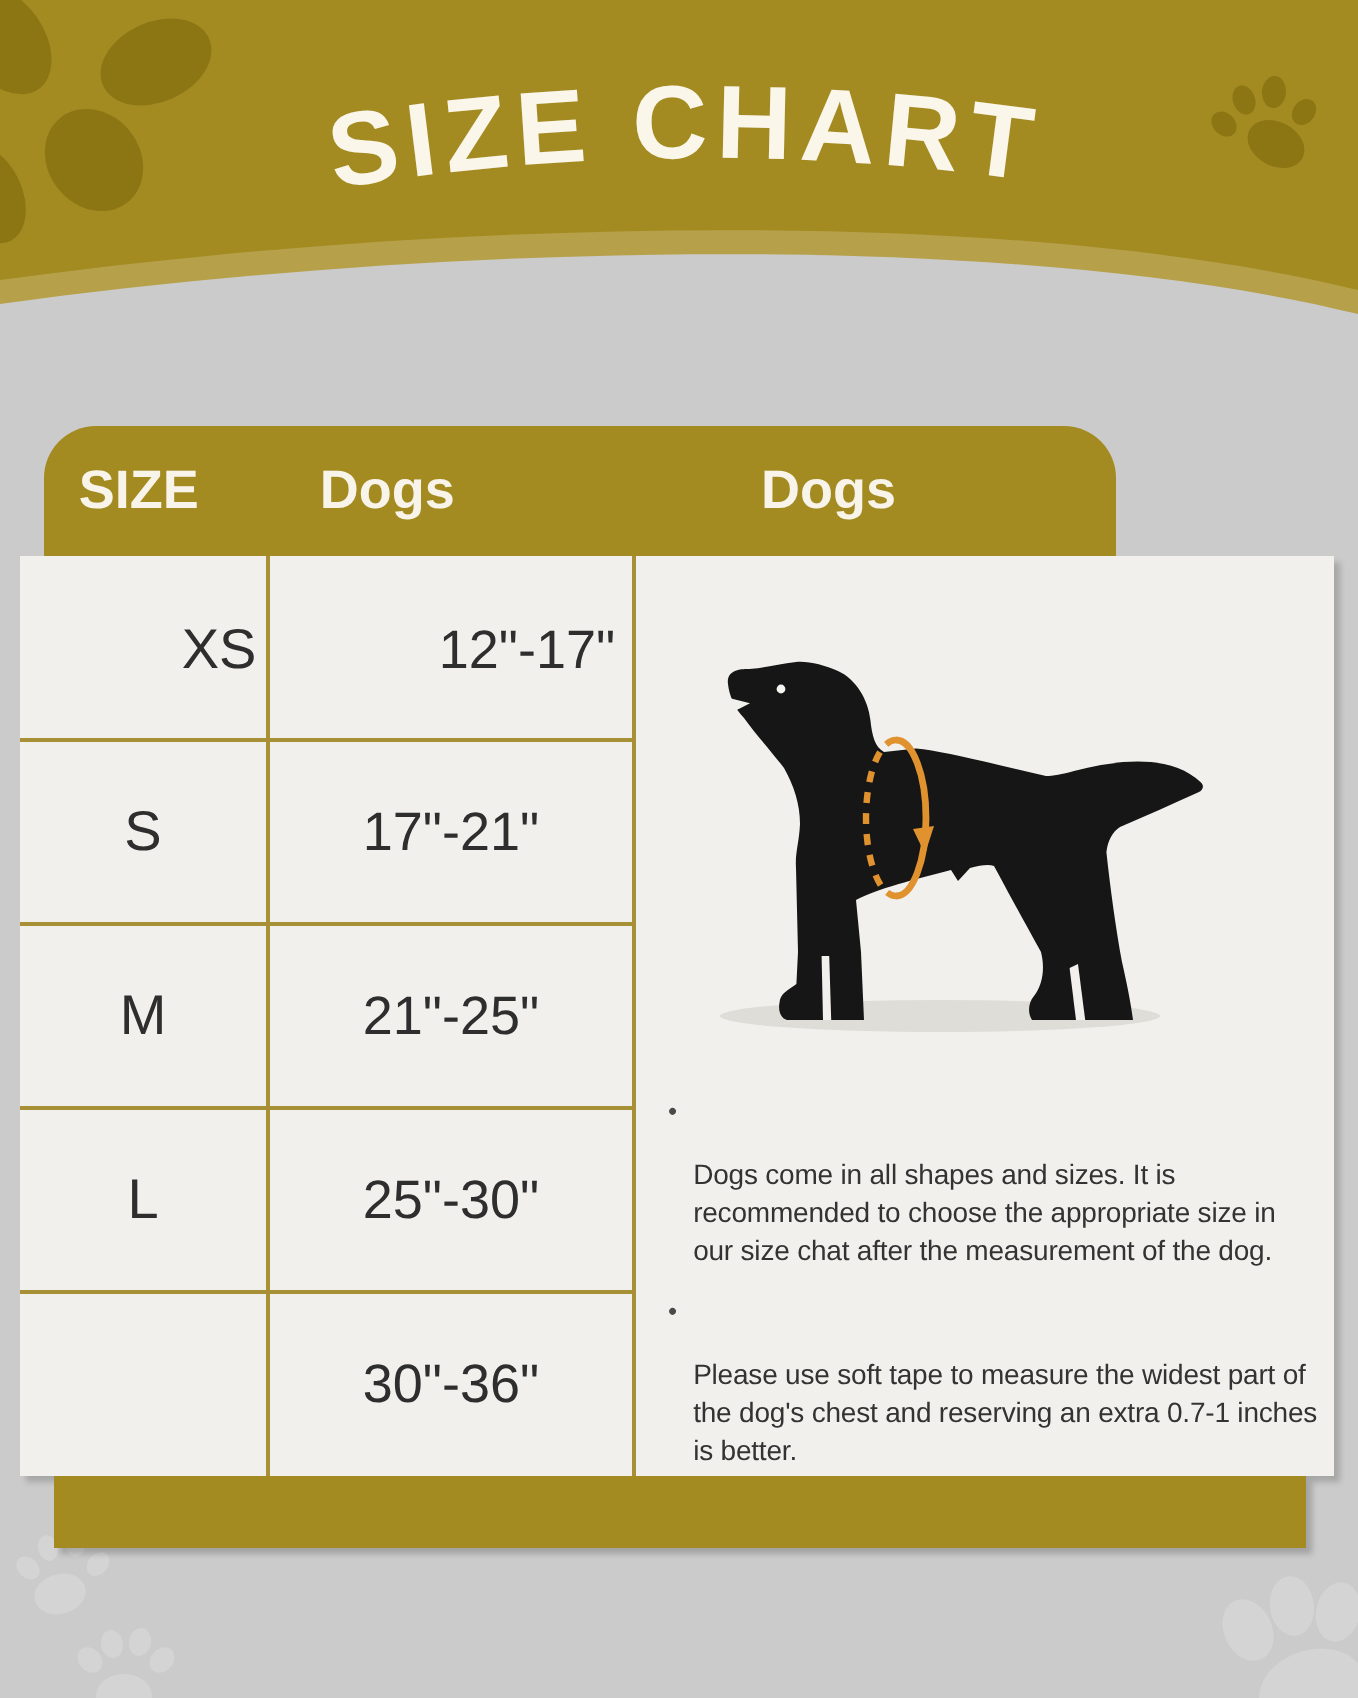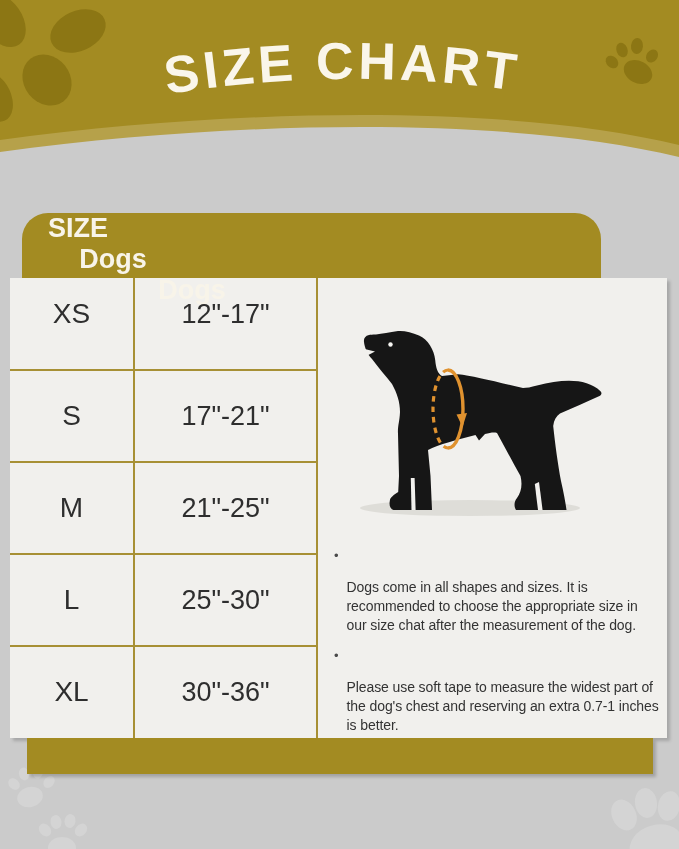--- a/index.html
+++ b/index.html
@@ -9,22 +9,22 @@
   }
   .header-svg{position:absolute;left:0;top:0;width:679px;height:170px;display:block;}
   .title-text{font-family:"Liberation Sans",sans-serif;font-weight:bold;font-size:52px;letter-spacing:4px;fill:#FAF6EA;}
   .bottom-svg{position:absolute;left:0;top:760px;width:679px;height:89px;display:block;}
 
   .panel{
     position:absolute;left:10px;top:278px;width:657px;height:460px;
     background:#F1F0ED;box-shadow:3px 3px 3px rgba(0,0,0,0.18);
   }
   .thead{
-    position:absolute;left:22px;top:213px;width:579px;height:65px;
-    background:#A38B22;border-radius:26px 26px 0 0;display:flex;align-items:flex-start;flex-direction:column;
+    position:absolute;left:22px;top:213px;width:536px;height:65px;
+    background:#A38B22;border-radius:26px 26px 0 0;display:flex;align-items:center;
   }
   .th{color:#F8F4E9;font-weight:bold;font-size:27px;text-align:center;}
   .th1{width:112px;}
   .th2{width:182px;}
   .th3{width:340px;}
   .tbar{
     position:absolute;left:27px;top:738px;width:626px;height:36px;
     background:#A38B22;box-shadow:3px 3px 3px rgba(0,0,0,0.2);
   }
   .vline{position:absolute;top:278px;width:2px;height:460px;background:#A79035;}
@@ -32,21 +32,21 @@
   .v2{left:316px;}
   .hline{position:absolute;left:10px;width:308px;height:2px;background:#A79035;}
   .h1{top:369px;}.h2{top:461px;}.h3{top:553px;}.h4{top:645px;}
 
   .cell{
     position:absolute;height:92px;display:flex;align-items:center;justify-content:center;
     color:#2E2E2E;font-size:28px;
   }
   .size-cell{left:10px;width:123px;}
   .chest-cell{left:135px;width:181px;font-size:27px;}
-  .r0{top:268px;}.r1{top:370px;}.r2{top:462px;}.r3{top:554px;}.r4{top:646px;}
+  .r0{top:279px;padding-left:38px;}.r1{top:370px;}.r2{top:462px;}.r3{top:554px;}.r4{top:646px;}
 
   .notecol{position:absolute;left:318px;top:278px;width:349px;height:460px;}
   .dog-svg{position:absolute;left:40px;top:48px;width:254px;height:194px;display:block;}
 
   .notes{position:absolute;left:16px;top:268px;width:330px;}
   .note{display:flex;margin-bottom:11px;}
   .dot{color:#4a4a4a;font-size:13px;line-height:19px;margin:0 8px 0 0;flex:0 0 auto;}
   .ntext{color:#333333;font-size:14px;line-height:19px;width:314px;letter-spacing:-0.1px;margin-top:32px;}
 </style>
 </head>
@@ -118,21 +118,20 @@
   <div class="hline h4"></div>
 
   <div class="cell size-cell r0">XS</div>
   <div class="cell chest-cell r0">12"-17"</div>
   <div class="cell size-cell r1">S</div>
   <div class="cell chest-cell r1">17"-21"</div>
   <div class="cell size-cell r2">M</div>
   <div class="cell chest-cell r2">21"-25"</div>
   <div class="cell size-cell r3">L</div>
   <div class="cell chest-cell r3">25"-30"</div>
-  <div class="cell size-cell r4">XL</div>
   <div class="cell chest-cell r4">30"-36"</div>
 
   <div class="notecol">
 
     <svg class="dog-svg" viewBox="0 0 254 194" aria-hidden="true">
       <ellipse cx="112" cy="182" rx="110" ry="8" fill="#DEDDD8"></ellipse>
 
       <path fill="#161616" d="M11,9
         C7,10 5.5,12.5 6,16 C6.5,21 9,28 14,33 C20.5,42 28,50 34,58
         C39,67 42,76 42,86 C41.5,96 39.5,100 40,108 L41,150 L40.2,166

